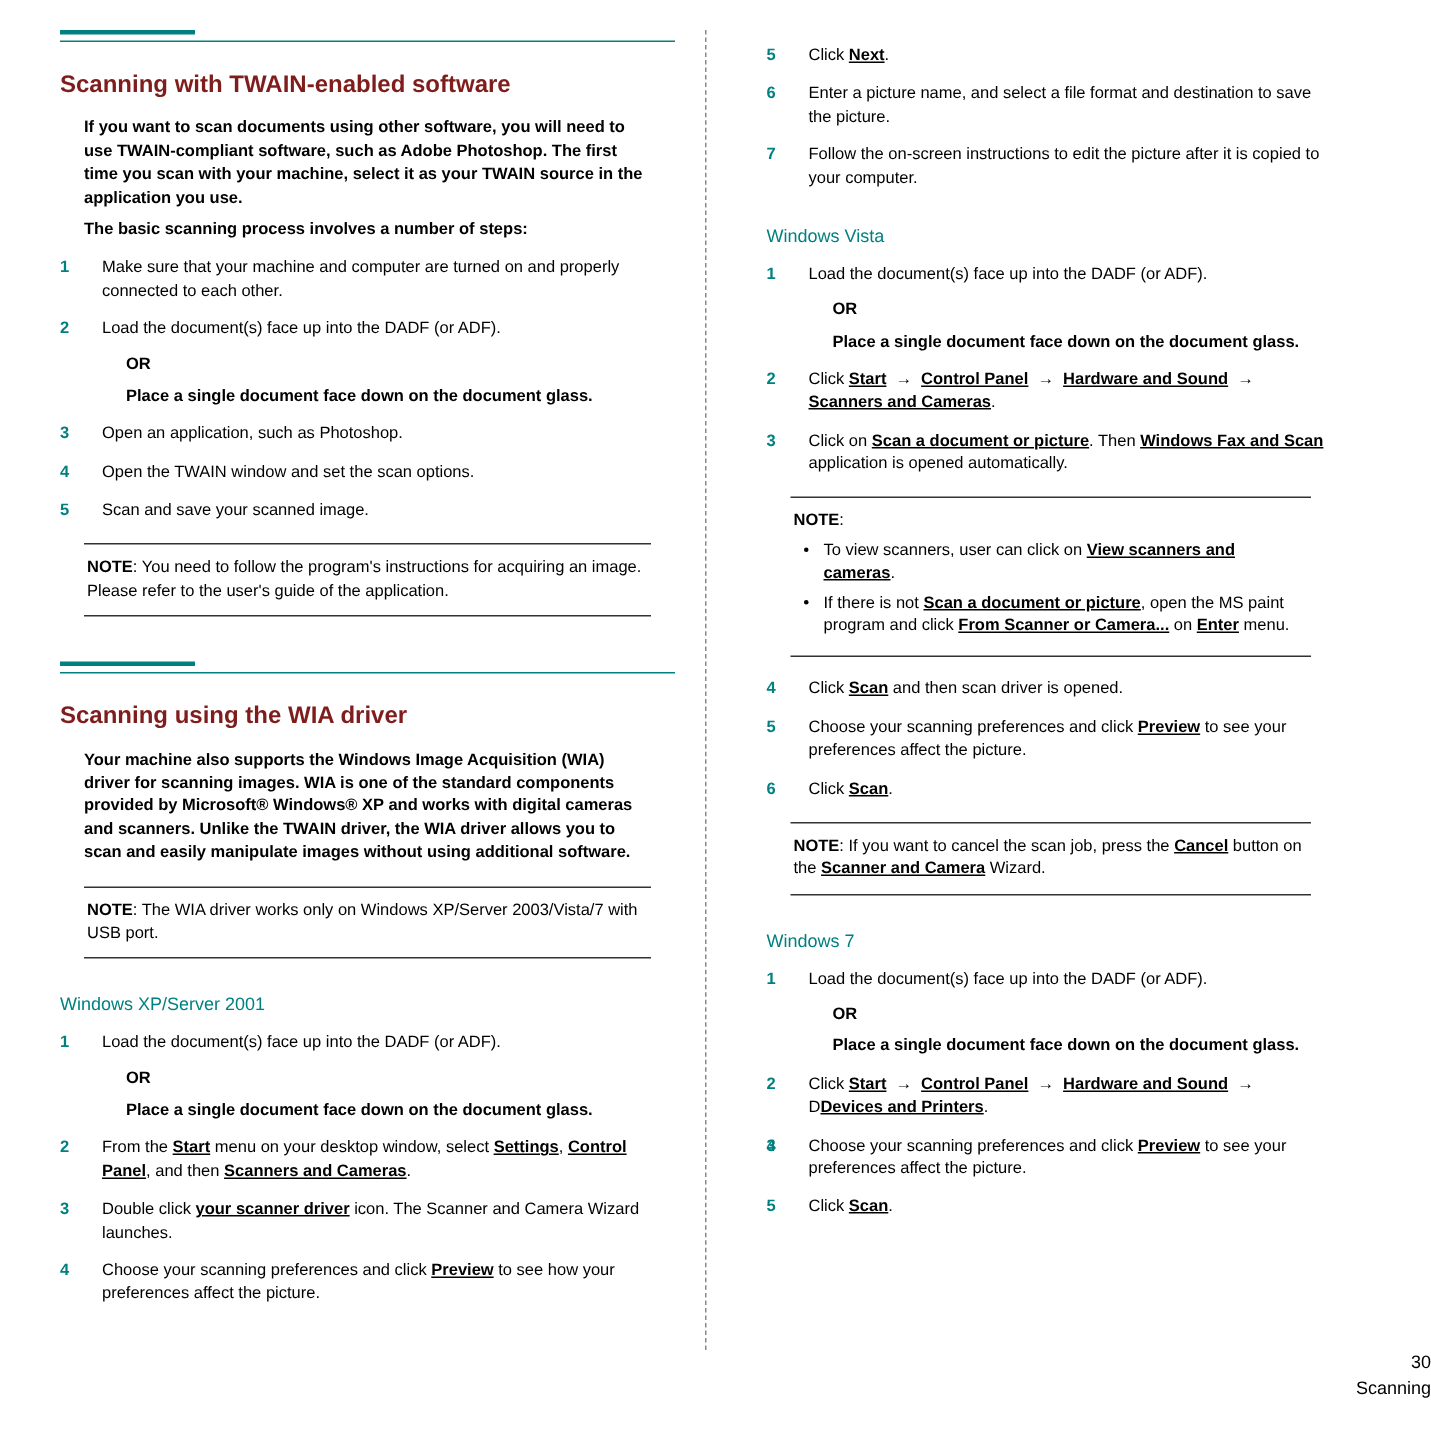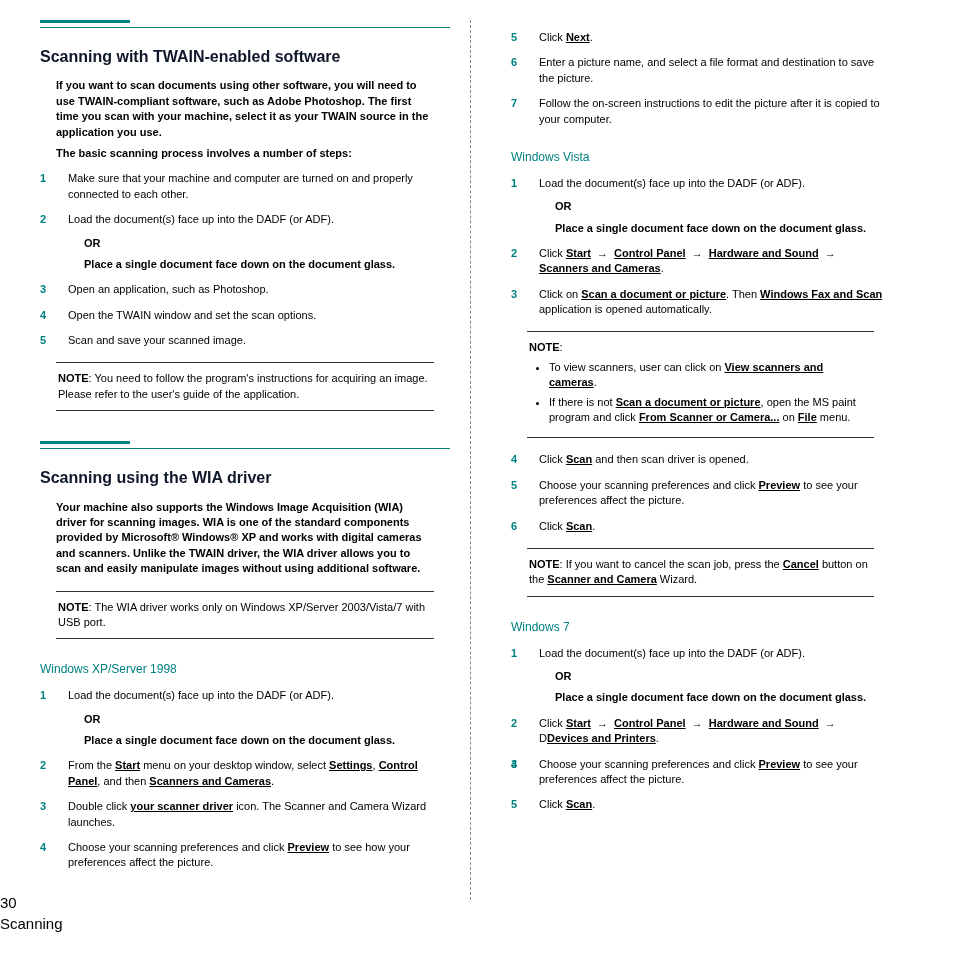--- a/index.html
+++ b/index.html
@@ -34,21 +34,21 @@
     margin-bottom: 4px;
   }
   .section-hr {
     border: none;
     border-top: 1px solid #008080;
     margin-bottom: 14px;
   }
   .h2 {
     font-size: 16px;
     font-weight: bold;
-    color: #0f172a;
+    color: #7f1d1d;
     margin: 18px 0 10px 0;
   }
   .h3 {
     font-size: 12px;
     font-weight: normal;
     color: #008080;
     margin: 22px 0 8px 0;
   }
   p { margin: 6px 16px; font-weight: bold; }
   .step { margin: 10px 0 10px 0; padding-left: 28px; position: relative; }
@@ -64,22 +64,22 @@
     font-size: 11px;
   }
   .note-label { font-weight: bold; }
   .bold-inline { font-weight: bold; text-decoration: underline; }
   ul.bullets { list-style: disc; margin: 4px 0 4px 20px; }
   ul.bullets li { margin: 4px 0; }
   .footer {
     position: absolute;
     bottom: 20px;
     width: 100%;
-    text-align: left;
-    font-size: 15px;
+    text-align: right;
+    font-size: 12px;
     color: #000;
   }
   .footer .pnum { display:block; }
   .arrow { padding: 0 3px; }
 </style>
 </head>
 <body>
 
 <div class="page">
 
@@ -121,21 +121,21 @@
     <div class="section-rule" style="margin-top:30px"></div>
     <hr class="section-hr">
     <div class="h2">Scanning using the WIA driver</div>
 
     <p>Your machine also supports the Windows Image Acquisition (WIA) driver for scanning images. WIA is one of the standard components provided by Microsoft® Windows® XP and works with digital cameras and scanners. Unlike the TWAIN driver, the WIA driver allows you to scan and easily manipulate images without using additional software.</p>
 
     <div class="note-box">
       <span class="note-label">NOTE</span><span>: The WIA driver works only on Windows XP/Server 2003/Vista/7 with USB port.</span>
     </div>
 
-    <div class="h3">Windows XP/Server 1998</div>
+    <div class="h3">Windows XP/Server 2001</div>
 
     <div class="step">
       <span class="step-num">1</span>
       <span>Load the document(s) face up into the DADF (or ADF).</span>
       <p style="margin-top:8px">OR</p>
       <p>Place a single document face down on the document glass.</p>
     </div>
     <div class="step">
       <span class="step-num">2</span>
       <span><span>From the </span><span class="bold-inline">Start</span><span> menu on your desktop window, select </span><span class="bold-inline">Settings</span><span>, </span><span class="bold-inline">Control Panel</span><span>, and then </span><span class="bold-inline">Scanners and Cameras</span><span>.</span></span>
@@ -178,21 +178,21 @@
     </div>
     <div class="step">
       <span class="step-num">3</span>
       <span><span>Click on </span><span class="bold-inline">Scan a document or picture</span><span>. Then </span><span class="bold-inline">Windows Fax and Scan</span><span> application is opened automatically.</span></span>
     </div>
 
     <div class="note-box">
       <span class="note-label">NOTE</span><span>:</span>
       <ul class="bullets">
         <li><span>To view scanners, user can click on </span><span class="bold-inline">View scanners and cameras</span><span>.</span></li>
-        <li><span>If there is not </span><span class="bold-inline">Scan a document or picture</span><span>, open the MS paint program and click </span><span class="bold-inline">From Scanner or Camera...</span><span> on </span><span class="bold-inline">File</span><span> menu.</span></li>
+        <li><span>If there is not </span><span class="bold-inline">Scan a document or picture</span><span>, open the MS paint program and click </span><span class="bold-inline">From Scanner or Camera...</span><span> on </span><span class="bold-inline">Enter</span><span> menu.</span></li>
       </ul>
     </div>
 
     <div class="step">
       <span class="step-num">4</span>
       <span><span>Click </span><span class="bold-inline">Scan</span><span> and then scan driver is opened.</span></span>
     </div>
     <div class="step">
       <span class="step-num">5</span>
       <span><span>Choose your scanning preferences and click </span><span class="bold-inline">Preview</span><span> to see your preferences affect the picture.</span></span>

